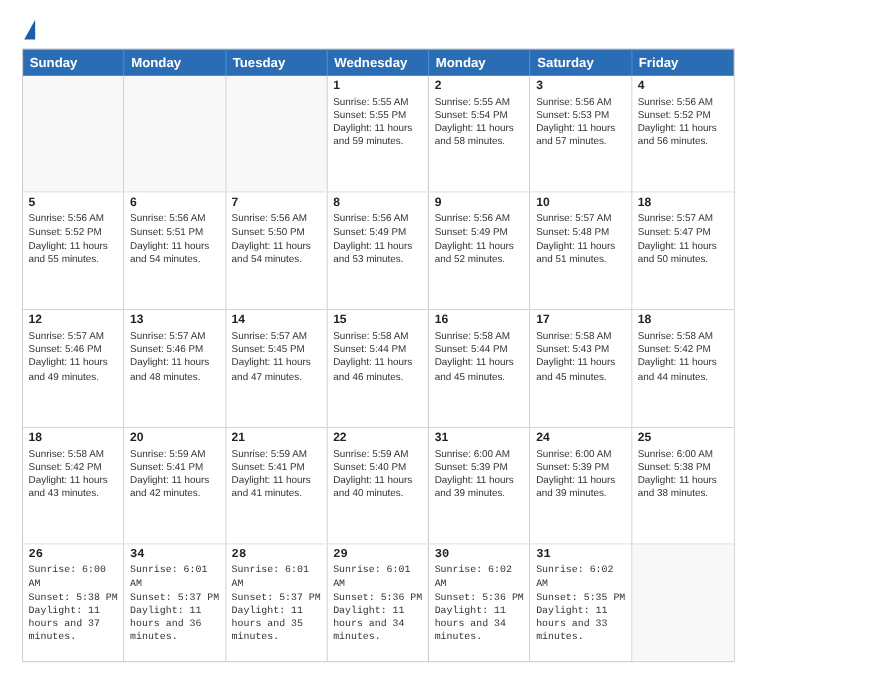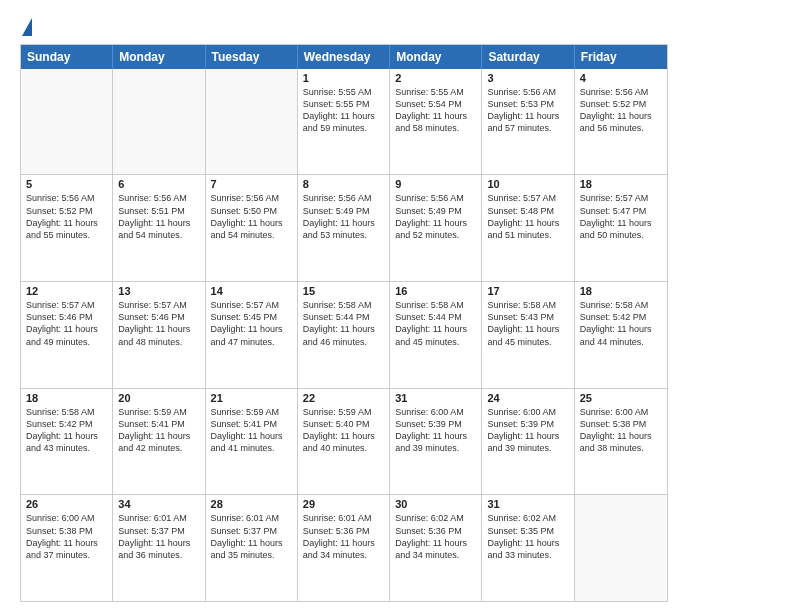--- a/index.html
+++ b/index.html
@@ -88,21 +88,21 @@
       flex: 1;
       display: flex;
       flex-direction: column;
     }
     .cal-row {
       display: grid;
       grid-template-columns: repeat(7, 1fr);
       flex: 1;
       border-bottom: 1px solid #ccc;
     }
-    .cal-row:last-child { border-bottom: none; }
+    .cal-row:last-child { border-bottom: none; font-family: Liberation Mono, monospace; }
     .cal-cell {
       border-right: 1px solid #ccc;
       padding: 3px 5px;
       font-size: 9.5px;
       color: #333;
       vertical-align: top;
       background: #fff;
       min-height: 0;
     }
     .cal-cell:last-child { border-right: none; }

